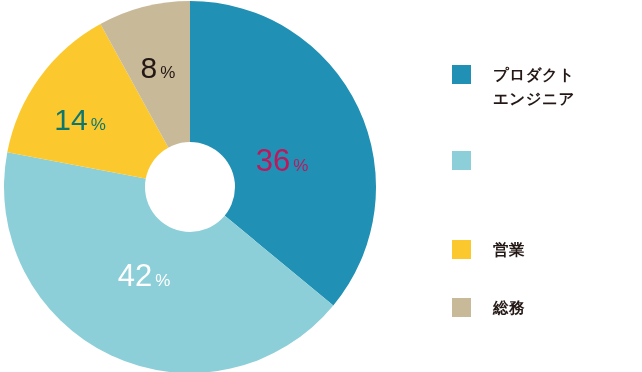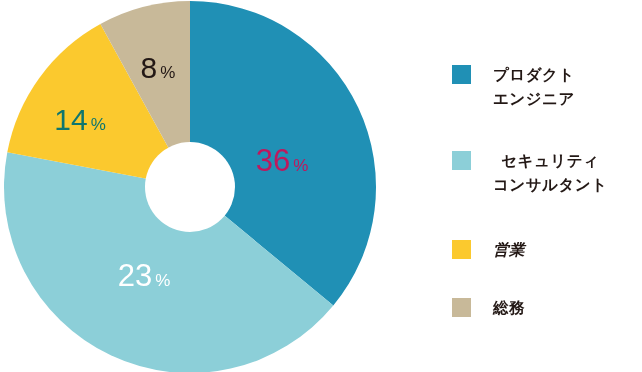--- a/index.html
+++ b/index.html
@@ -91,21 +91,21 @@
       <path d="M 190 187 L 7.29 152.15 A 186 186 0 0 1 100.39 24.01 Z" fill="#fbc92e"></path>
       <path d="M 190 187 L 100.39 24.01 A 186 186 0 0 1 190.00 1.00 Z" fill="#c8b999"></path>
       <circle cx="190" cy="187" r="45" fill="#ffffff"></circle>
     </svg>
   <div id="slice-labels">
       <div class="slice-label big" style="left: 282px; top: 120px; color: #be185d; margin-top: 40px;">
         <span class="num">36</span>
         <span class="pct">%</span>
       </div>
       <div class="slice-label big" style="left: 144px; top: 275px; color: rgb(255, 255, 255);">
-        <span class="num">23</span>
+        <span class="num">42</span>
         <span class="pct">%</span>
       </div>
       <div class="slice-label" style="left: 80px; top: 120px; color: #0f766e;">
         <span class="num">14</span>
         <span class="pct">%</span>
       </div>
       <div class="slice-label" style="left: 158px; top: 68px; color: rgb(35, 24, 21);">
         <span class="num">8</span>
         <span class="pct">%</span>
       </div>
@@ -113,24 +113,22 @@
 </div>
 
 <div id="legend">
     <div class="legend-item" style="top: 63px;">
       <span class="legend-swatch" style="background: rgb(32, 144, 181);"></span>
       <span class="legend-text">プロダクト
 エンジニア</span>
     </div>
     <div class="legend-item" style="top: 149px;">
       <span class="legend-swatch" style="background: rgb(140, 207, 216);"></span>
-      <span class="legend-text">セキュリティ
-コンサルタント</span>
     </div>
-    <div class="legend-item" style="top: 238px; font-style: italic;">
+    <div class="legend-item" style="top: 238px;">
       <span class="legend-swatch" style="background: rgb(251, 201, 46);"></span>
       <span class="legend-text">営業</span>
     </div>
     <div class="legend-item" style="top: 296px;">
       <span class="legend-swatch" style="background: rgb(200, 185, 153);"></span>
       <span class="legend-text">総務</span>
     </div>
   </div>
 
 </body></html>

